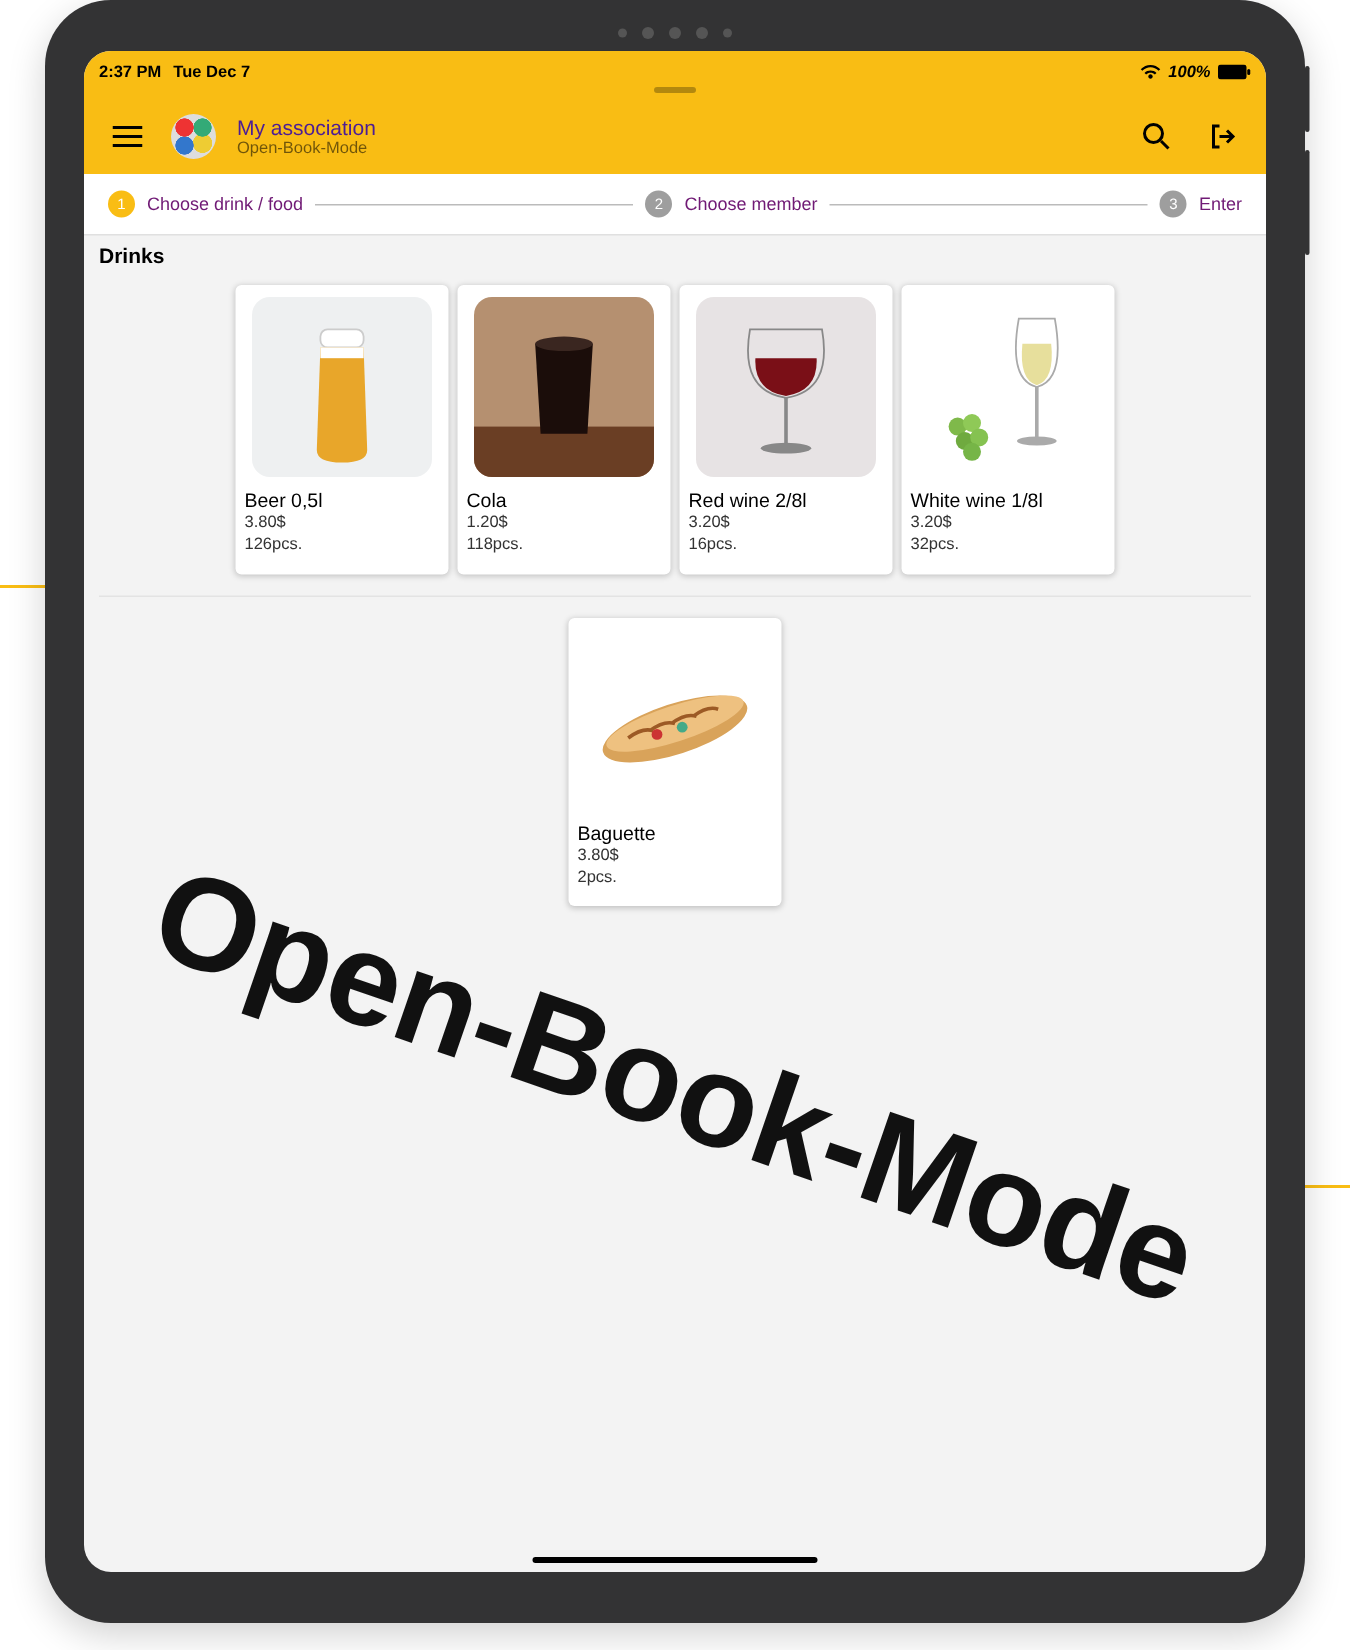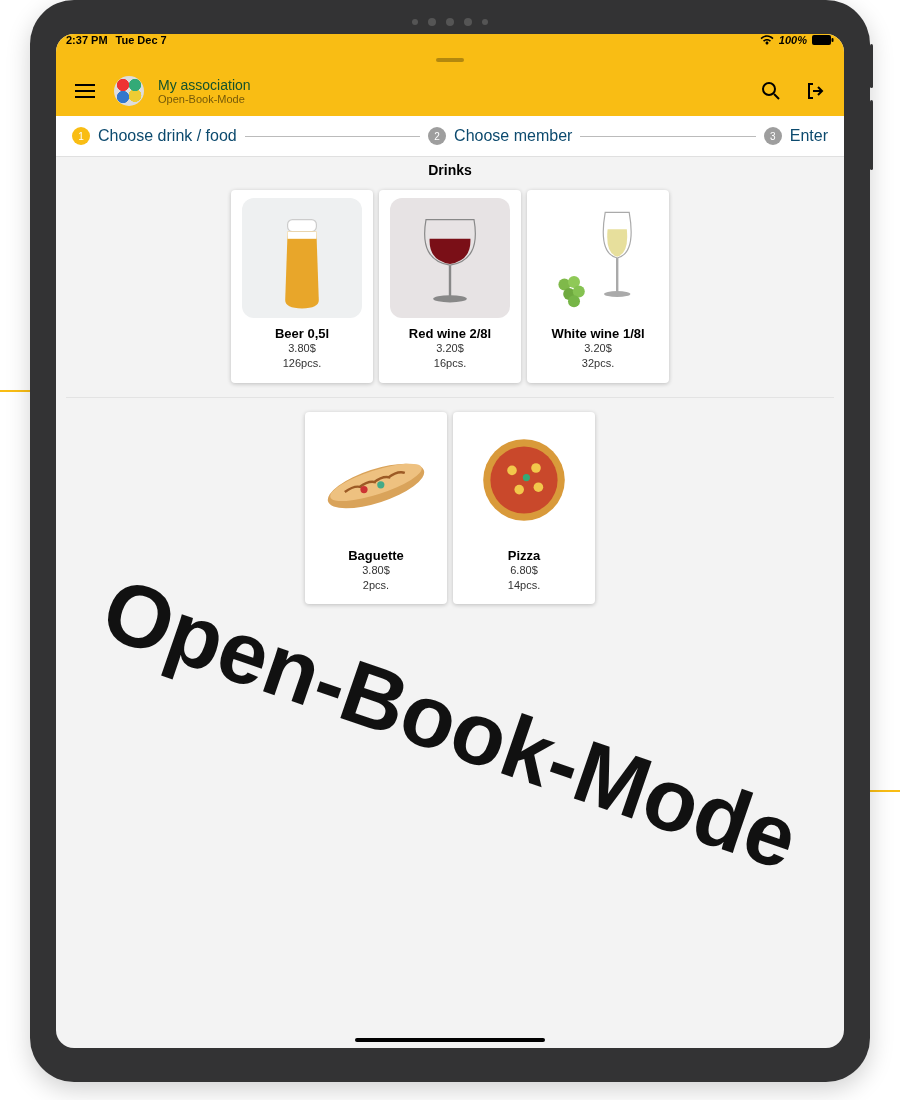--- a/index.html
+++ b/index.html
@@ -26,21 +26,21 @@
   .camera-dot{ width:8px; height:8px; background:#555; border-radius:50%; }
   .camera-dot.sm{ width:6px;height:6px; margin-top:1px;}
   
   .screen{
     position:absolute; left:26px; right:26px; top:34px; bottom:34px;
     background:#f3f3f3; border-radius:18px; overflow:hidden;
   }
   
   
   .statusbar{
-    height:20px; background:#f9bd14; display:flex; align-items:flex-start;
+    height:20px; background:#f9bd14; display:flex; align-items:flex-end;
     padding:0 10px; font-size:11px; font-weight:600; color:#000;
   }
   .statusbar .sb-left{ display:flex; gap:8px;}
   .statusbar .sb-right{ margin-left:auto; display:flex; align-items:center; gap:5px;font-style:italic;}
   .wifi-icon svg, .battery-icon svg{ display:block;}
   
   
   .grabber{ height:12px; background:#f9bd14; display:flex; justify-content:center; align-items:center;}
   .grabber span{ width:28px; height:4px; background:rgba(0,0,0,.28); border-radius:3px;}
   
@@ -52,54 +52,54 @@
   .menu-btn svg{display:block;}
   .avatar{
     width:30px;height:30px;border-radius:50%;
     background:
       radial-gradient(circle at 30% 30%, #e33 0 20%, transparent 21%),
       radial-gradient(circle at 70% 30%, #3a7 0 20%, transparent 21%),
       radial-gradient(circle at 30% 70%, #37c 0 20%, transparent 21%),
       radial-gradient(circle at 70% 65%, #ec3 0 22%, transparent 23%),
       #ddd;
   }
-  .titleblock .t1{ font-size:14px; color:#14532d;}
+  .titleblock .t1{ font-size:14px; color:#4c1d95;}
   .titleblock .t2{ font-size:11px; color:rgba(0,0,0,.55);}
   .appbar .spacer{ flex:1;}
   .icon-btn{ width:30px; height:30px; display:flex; align-items:center; justify-content:center; cursor:pointer;}
   
   
   .stepper{
     background:#fff; height:40px; display:flex; align-items:center; padding:0 16px; gap:8px;
     box-shadow:0 1px 0 rgba(0,0,0,.08);
     font-size:12px; color:#555;
   }
   .step{ display:flex; align-items:center; gap:8px;}
   .step .badge{
     width:18px;height:18px;border-radius:50%; display:flex;align-items:center;justify-content:center;
     font-size:10px; color:#fff;
   }
   .step.active .badge{ background:#f9bd14;}
   .step .badge.grey{ background:#9e9e9e;}
-  .step .lbl{ color:#0c4a6e; font-size:16px;}
+  .step .lbl{ color:#701a75; font-size:12px;}
   .stepper .line{ flex:1; height:1px; background:#bbb;}
   
   
-  .content{ padding:0 10px; text-align:center;}
+  .content{ padding:0 10px; text-align:left;}
   .section-title{ font-size:14px; font-weight:700; margin:6px 0 12px;}
   .grid{ display:flex; justify-content:center; gap:6px; flex-wrap:wrap;}
   .card{
     width:142px; background:#fff; border-radius:4px; box-shadow:0 1px 4px rgba(0,0,0,.22);
     padding:8px 6px 12px; cursor:pointer;
   }
   .thumb{
     width:120px; height:120px; border-radius:12px; margin:0 auto 8px;
     display:flex;align-items:center;justify-content:center; overflow:hidden;
   }
-  .card .name{ font-size:13px; font-weight:700;}
+  .card .name{ font-size:13px; font-weight:400;}
   .card .price, .card .stock{ font-size:11px; color:#333; line-height:1.35;}
   hr.sep{ border:none; border-top:1px solid #e3e3e3; margin:14px 0;}
   
   
   .thumb svg{ width:100%; height:100%;}
   
   
   .overlay-text{
     position:absolute; left:50%; top:68%; transform:translate(-50%,-50%) rotate(19deg);
     font-size:88px; font-weight:800; color:#111; letter-spacing:-.5px; white-space:nowrap;
@@ -208,20 +208,33 @@
                 <rect x="38" y="18" width="24" height="10" rx="4" fill="#fff" stroke="#ccc"></rect>
                 <path d="M38 28 L36 85 Q36 92 50 92 Q64 92 64 85 L62 28 Z" fill="#e8a62a"></path>
                 <rect x="38" y="28" width="24" height="6" fill="#fff"></rect>
               </svg>
           </div>
           <div class="name">Beer 0,5l</div>
           <div class="price">3.80$</div>
           <div class="stock">126pcs.</div>
         </div>
 
+        <div class="card">
+          <div class="thumb">
+            <svg viewBox="0 0 100 100">
+                <rect width="100" height="100" fill="#b59070"></rect>
+                <rect x="0" y="72" width="100" height="28" fill="#6a3e24"></rect>
+                <path d="M34 26h32l-3 50h-26z" fill="#1b0d0a"></path>
+                <ellipse cx="50" cy="26" rx="16" ry="4" fill="#3a2620"></ellipse>
+              </svg>
+          </div>
+          <div class="name">Cola</div>
+          <div class="price">1.20$</div>
+          <div class="stock">118pcs.</div>
+        </div>
 
         <div class="card">
           <div class="thumb">
             <svg viewBox="0 0 100 100">
                 <rect width="100" height="100" fill="#e7e3e4"></rect>
                 <path d="M30 18 Q24 52 50 56 Q76 52 70 18 Z" fill="none" stroke="#888" stroke-width="1"></path>
                 <path d="M33 34 Q32 52 50 55 Q68 52 67 34 Z" fill="#7a0f17"></path>
                 <line x1="50" y1="56" x2="50" y2="82" stroke="#888" stroke-width="2"></line>
                 <ellipse cx="50" cy="84" rx="14" ry="3" fill="#888"></ellipse>
               </svg>
@@ -263,36 +276,20 @@
                 <path d="M24 60 q8 -6 14 -4 M36 56 q8 -6 14 -4 M48 52 q8 -6 14 -4 M60 48 q8 -6 14 -4" stroke="#9c5a25" stroke-width="2" fill="none"></path>
                 <circle cx="40" cy="58" r="3" fill="#c33"></circle>
                 <circle cx="54" cy="54" r="3" fill="#4a8"></circle>
               </svg>
           </div>
           <div class="name">Baguette</div>
           <div class="price">3.80$</div>
           <div class="stock">2pcs.</div>
         </div>
 
-        <div class="card">
-          <div class="thumb" style="background:#fff">
-            <svg viewBox="0 0 100 100">
-                <circle cx="50" cy="50" r="34" fill="#d99a3a"></circle>
-                <circle cx="50" cy="50" r="28" fill="#c9482b"></circle>
-                <circle cx="40" cy="42" r="4" fill="#f2c84b"></circle>
-                <circle cx="60" cy="40" r="4" fill="#f2c84b"></circle>
-                <circle cx="46" cy="58" r="4" fill="#f2c84b"></circle>
-                <circle cx="62" cy="56" r="4" fill="#f2c84b"></circle>
-                <circle cx="52" cy="48" r="3" fill="#3a7"></circle>
-              </svg>
-          </div>
-          <div class="name">Pizza</div>
-          <div class="price">6.80$</div>
-          <div class="stock">14pcs.</div>
-        </div>
       </div>
     </div>
 
     <div class="overlay-text">Open-Book-Mode</div>
 
     <div class="home-indicator"></div>
   </div>
 </div>
 
 </body></html>

